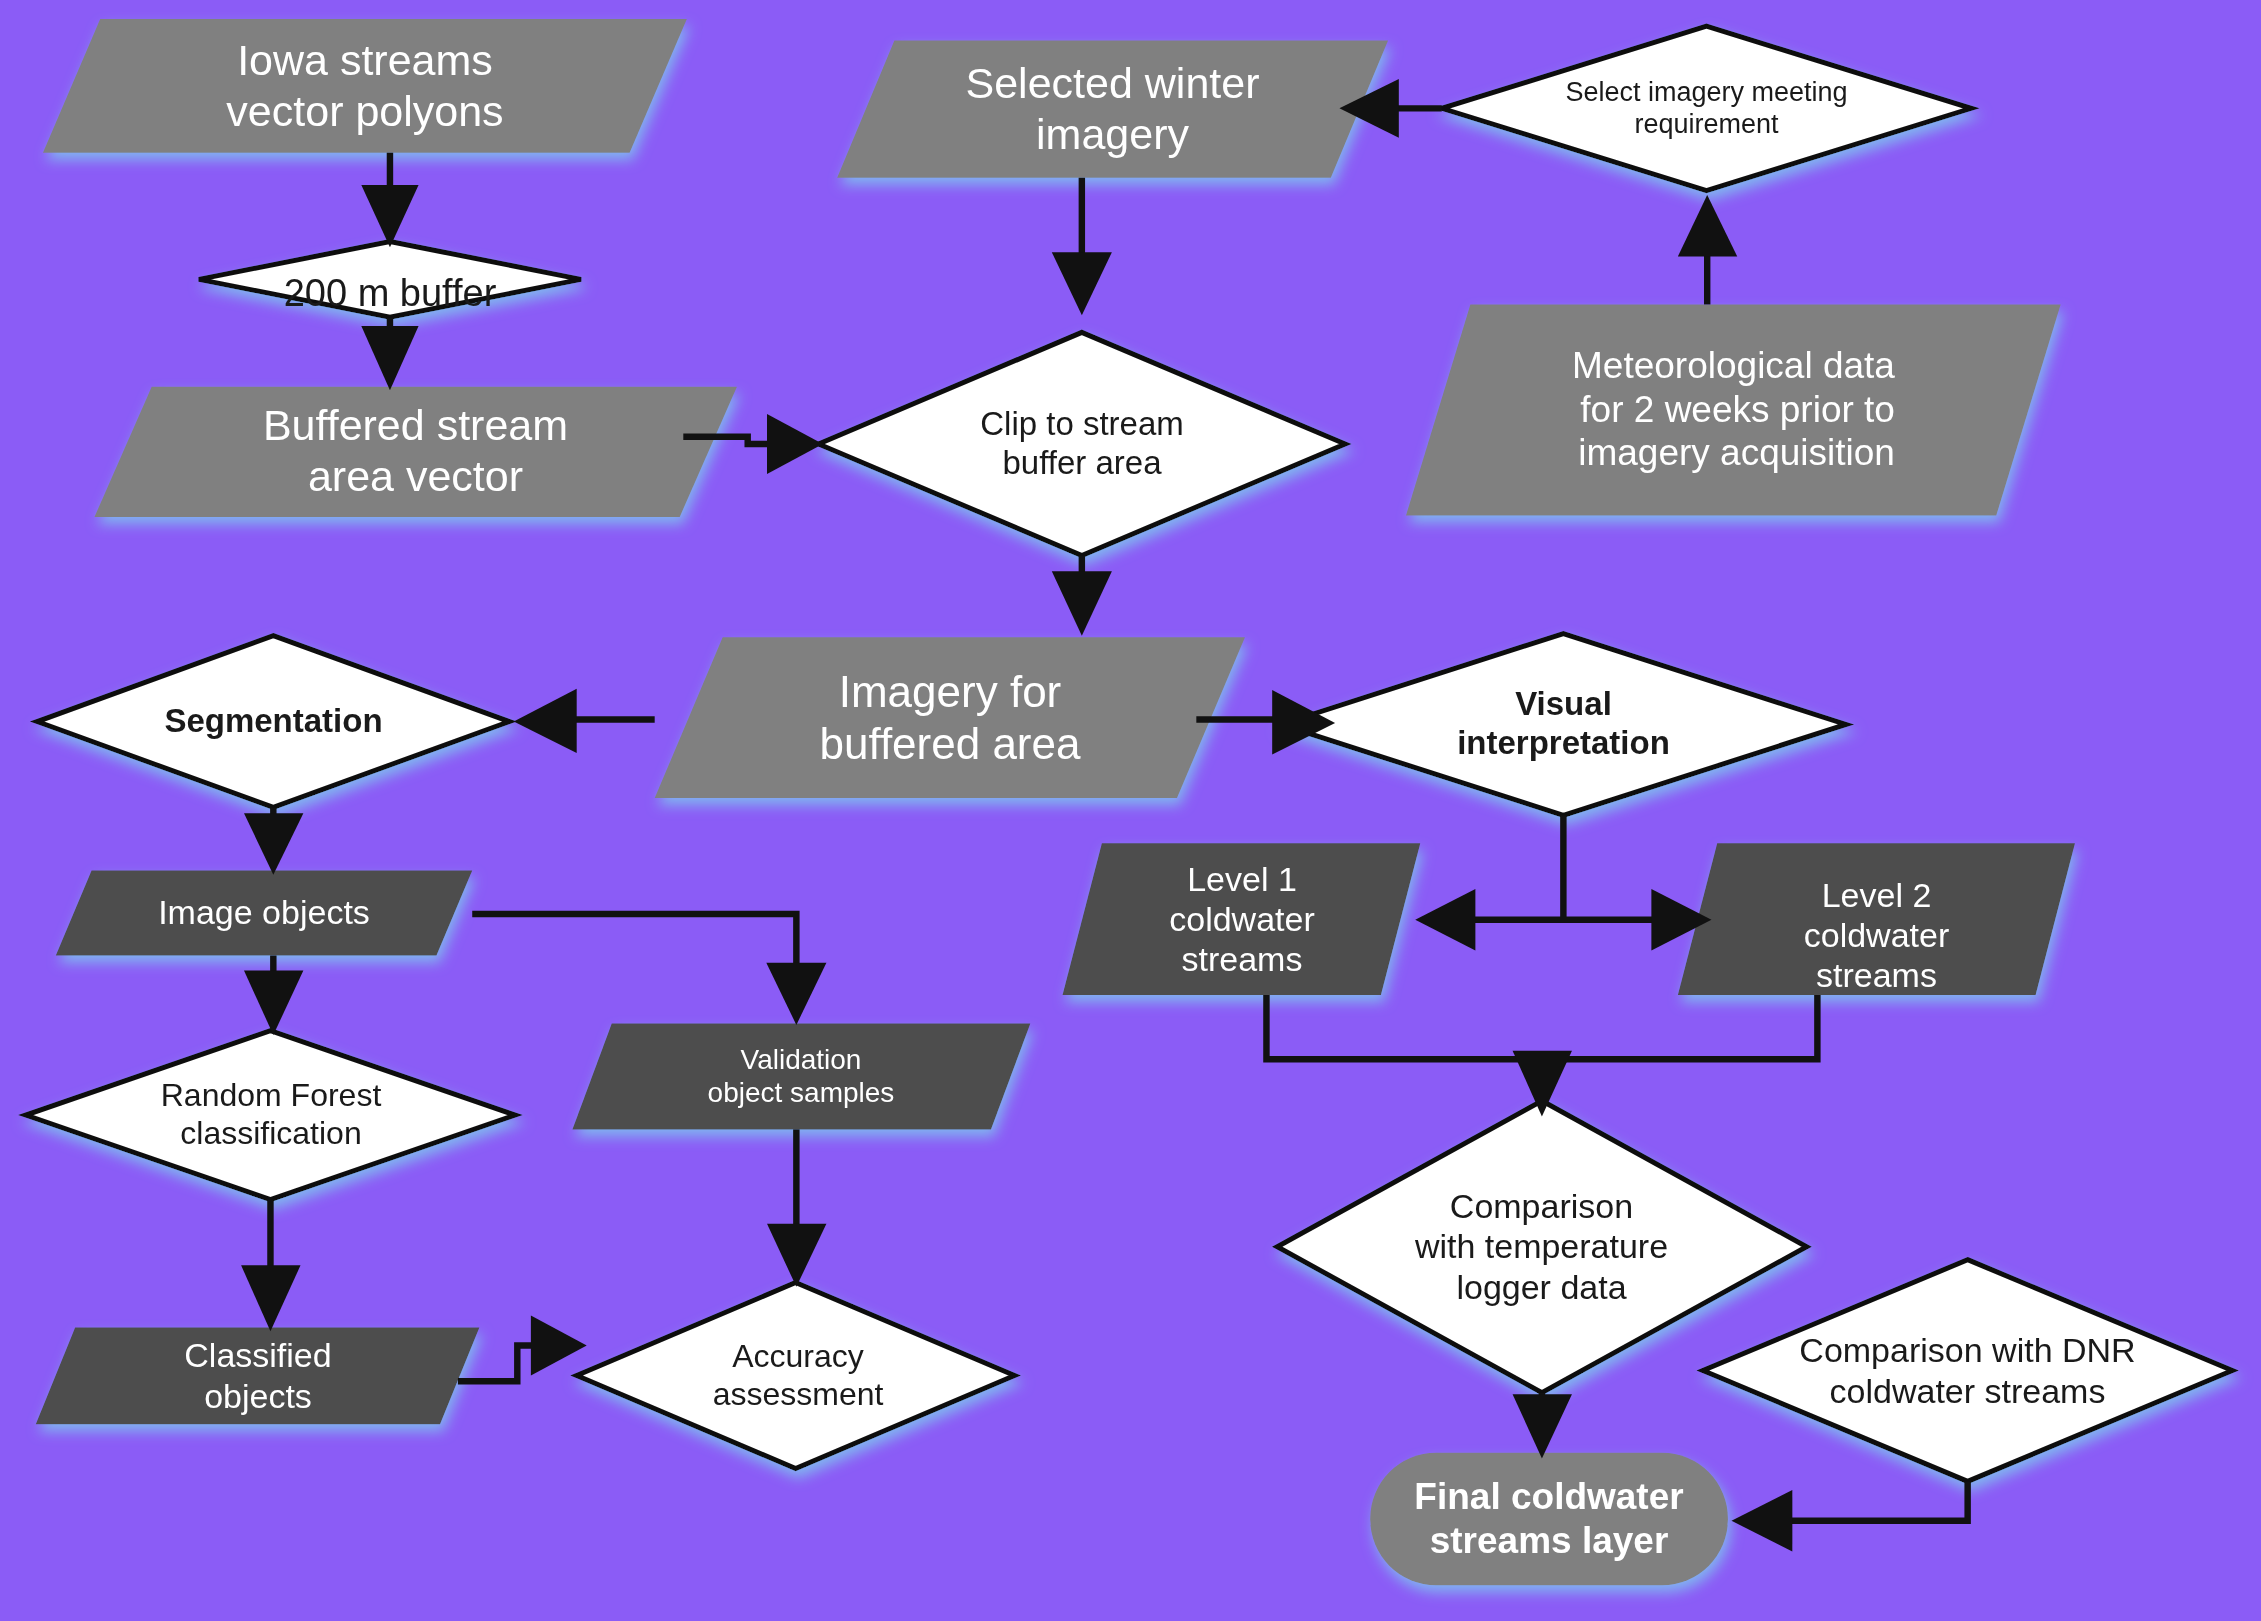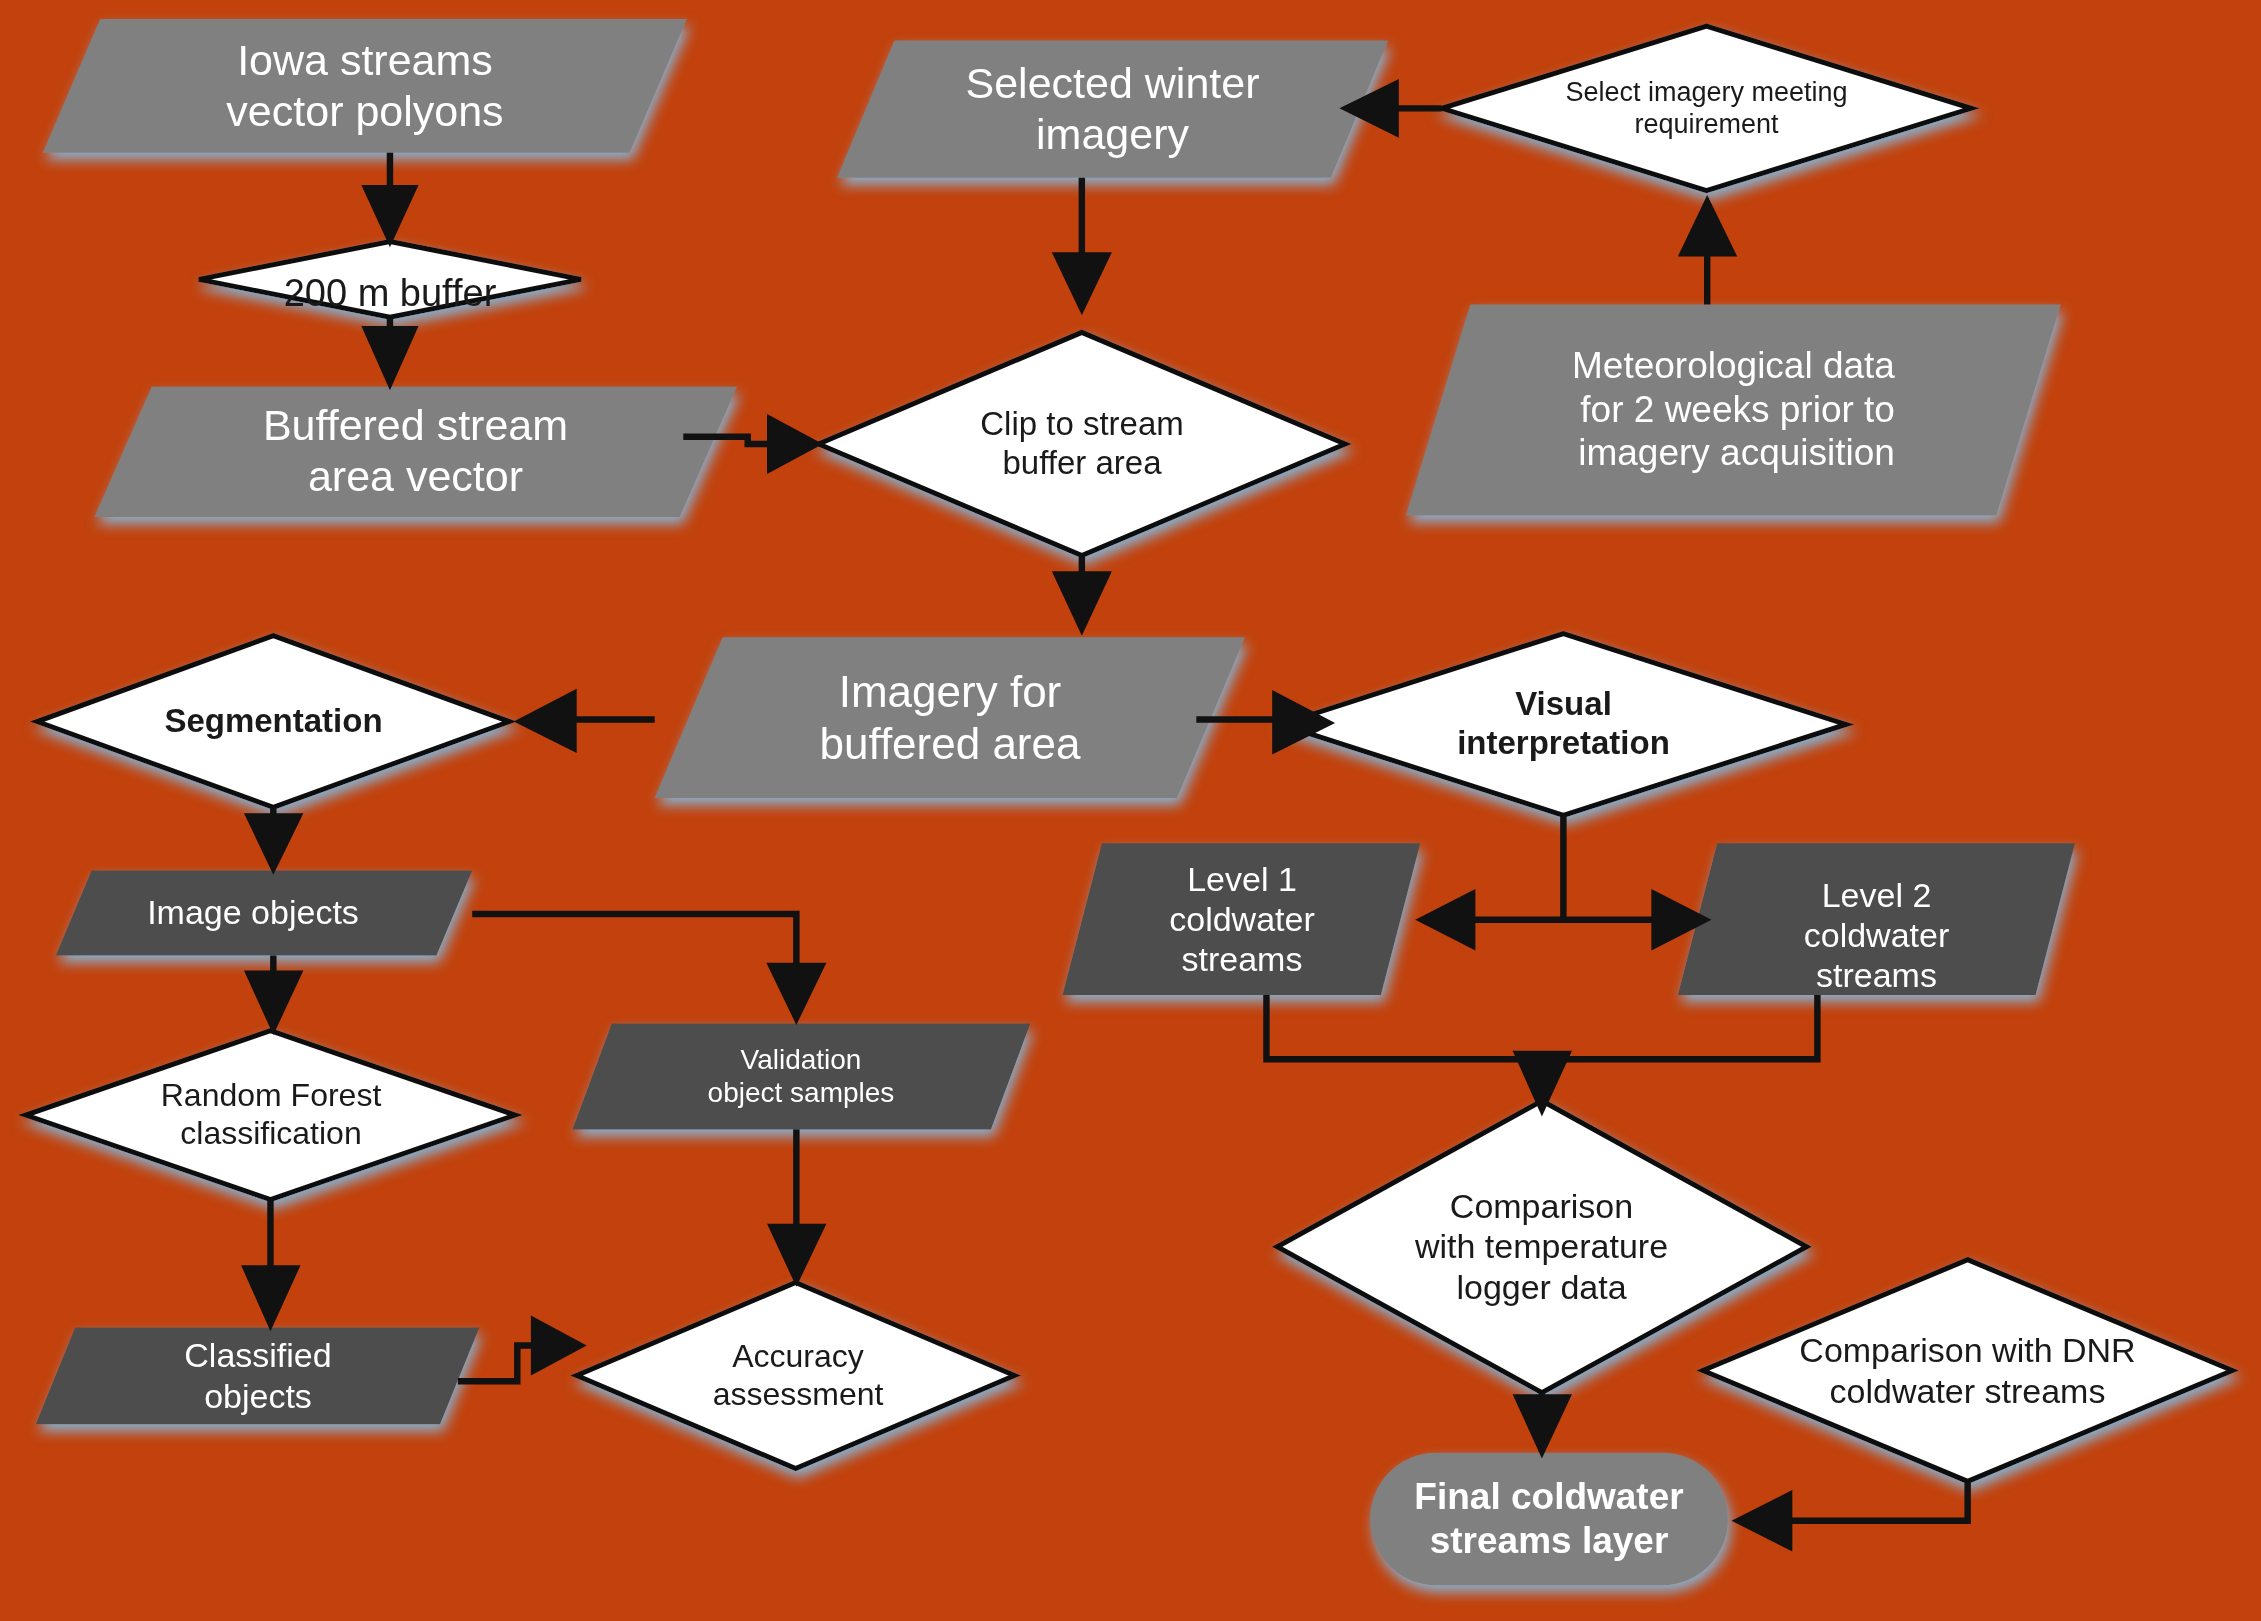--- a/index.html
+++ b/index.html
@@ -4,21 +4,21 @@
 <style>
   html, body {
     margin: 0;
     padding: 0;
     background: #ffffff;
   }
   #stage {
     position: relative;
     width: 2261px;
     height: 1622px;
-    background: #c2410c;
+    background: #8b5cf6;
     font-family: "Liberation Sans", sans-serif;
     overflow: hidden;
   }
   svg#flow {
     position: absolute;
     top: 0;
     left: 0;
     width: 2261px;
     height: 1622px;
     display: block;
@@ -222,21 +222,21 @@
 buffer area</div>
 
   <div class="lbl" style="left:655px; top:637px; width:590px; height:161px; font-size:44px;">Imagery for
 buffered area</div>
 
   <div class="lbl dark-text bold" style="left:79px; top:680px; width:389px; height:83px; font-size:33px;">Segmentation</div>
 
   <div class="lbl dark-text bold" style="left:1345px; top:665px; width:437px; height:117px; font-size:33px;">Visual
 interpretation</div>
 
-  <div class="lbl" style="left:45px; top:870px; width:416px; height:85px; font-size:34px;text-align:right;">Image objects</div>
+  <div class="lbl" style="left:56px; top:870px; width:416px; height:85px; font-size:34px;text-align:right;">Image objects</div>
 
   <div class="lbl" style="left:572px; top:1023px; width:458px; height:106px; font-size:28px;">Validation
 object samples</div>
 
   <div class="lbl" style="left:1063px; top:843px; width:358px; height:152px; font-size:34px;">Level 1
 coldwater
 streams</div>
 
   <div class="lbl" style="left:1678px; top:843px; width:397px; height:184px; font-size:34px;">Level 2
 coldwater

